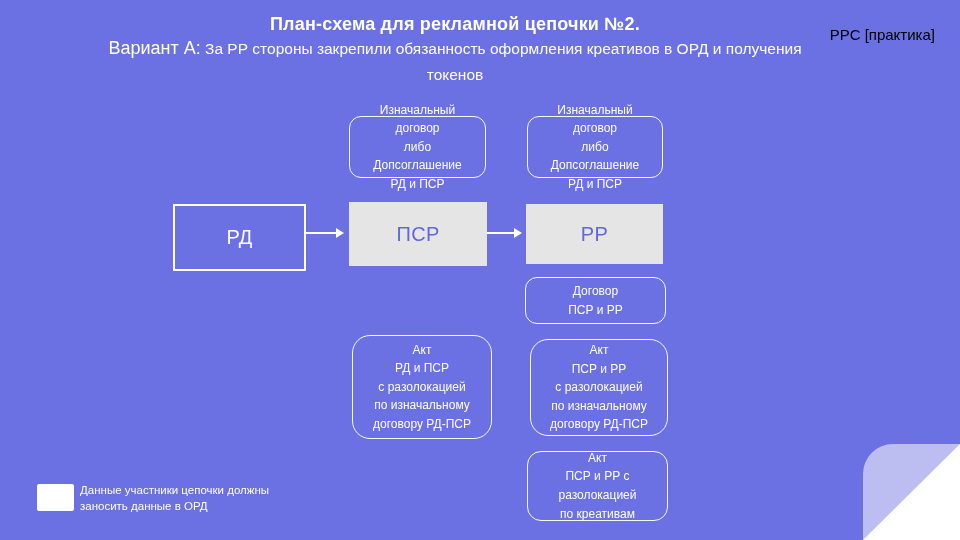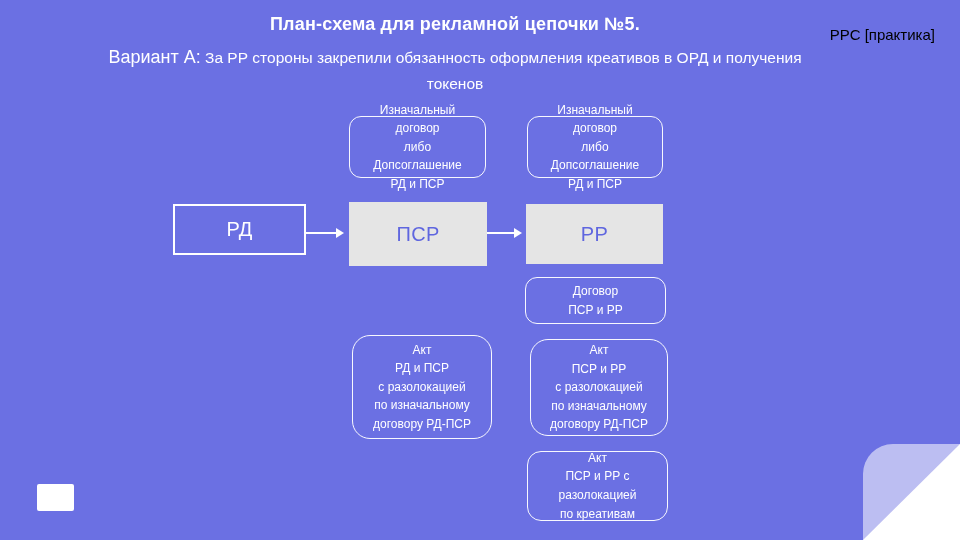--- a/index.html
+++ b/index.html
@@ -11,21 +11,21 @@
     overflow: hidden;
   }
   .slide { position: relative; width: 960px; height: 540px; }
 
   
   .header-block {
     position: absolute; top: 14px; left: 105px; width: 700px;
     text-align: center;
   }
   .title { font-size: 18px; font-weight: 600; letter-spacing: 0.2px; }
-  .subtitle { margin-top: 9px; font-size: 15.5px; line-height: 1.55; font-weight: 400; }
+  .subtitle { font-size: 15.5px; line-height: 1.55; font-weight: 400; }
   .subtitle .sub-prefix { font-size: 18px; font-weight: 500; }
   .watermark {
     position: absolute; top: 26px; right: 25px;
     font-size: 15px; font-weight: 400; color: #000000;
   }
 
   
   .obox {
     position: absolute;
     border: 1.5px solid rgba(255,255,255,0.95);
@@ -79,40 +79,40 @@
     background: #ffffff;
     clip-path: polygon(100% 0, 100% 100%, 0 100%);
   }
 </style>
 </head>
 <body>
 
 <div class="slide">
 
   <div class="header-block">
-    <div class="title">План-схема для рекламной цепочки №5.</div>
+    <div class="title">План-схема для рекламной цепочки №2.</div>
     <div class="subtitle">
       <span class="sub-prefix">Вариант А:</span>
       <span>За РР стороны закрепили обязанность оформления креативов в ОРД и получения токенов</span>
     </div>
   </div>
   <div class="watermark">PPC [практика]</div>
 
   <div class="obox" style="left:349px; top:116px; width:137px; height:62px;">
     <div>Изначальный договор</div>
     <div>либо Допсоглашение</div>
     <div>РД и ПСР</div>
   </div>
   <div class="obox" style="left:527px; top:116px; width:136px; height:62px;">
     <div>Изначальный договор</div>
     <div>либо Допсоглашение</div>
     <div>РД и ПСР</div>
   </div>
 
-  <div class="node node--outline" style="left:173px; top:204px; width:133px; height:51px;">
+  <div class="node node--outline" style="left:173px; top:204px; width:133px; height:67px;">
     <span>РД</span>
   </div>
   <div class="node node--solid" style="left:349px; top:202px; width:138px; height:64px;">
     <span>ПСР</span>
   </div>
   <div class="node node--solid" style="left:526px; top:204px; width:137px; height:60px;">
     <span>РР</span>
   </div>
 
   <div class="arrow" style="left:306px; top:232px; width:36px;"></div>
@@ -138,19 +138,23 @@
     <div>договору РД-ПСР</div>
   </div>
   <div class="obox tall" style="left:527px; top:451px; width:141px; height:70px; border-radius:14px;">
     <div>Акт</div>
     <div>ПСР и РР с</div>
     <div>разолокацией</div>
     <div>по креативам</div>
   </div>
 
   <div class="legend-swatch"></div>
+  <div class="legend-text">
+    <div>Данные участники цепочки должны</div>
+    <div>заносить данные в ОРД</div>
+  </div>
 
   <div class="corner">
     <div class="corner-lavender"></div>
     <div class="corner-white"></div>
   </div>
 
 </div>
 
 </body></html>

